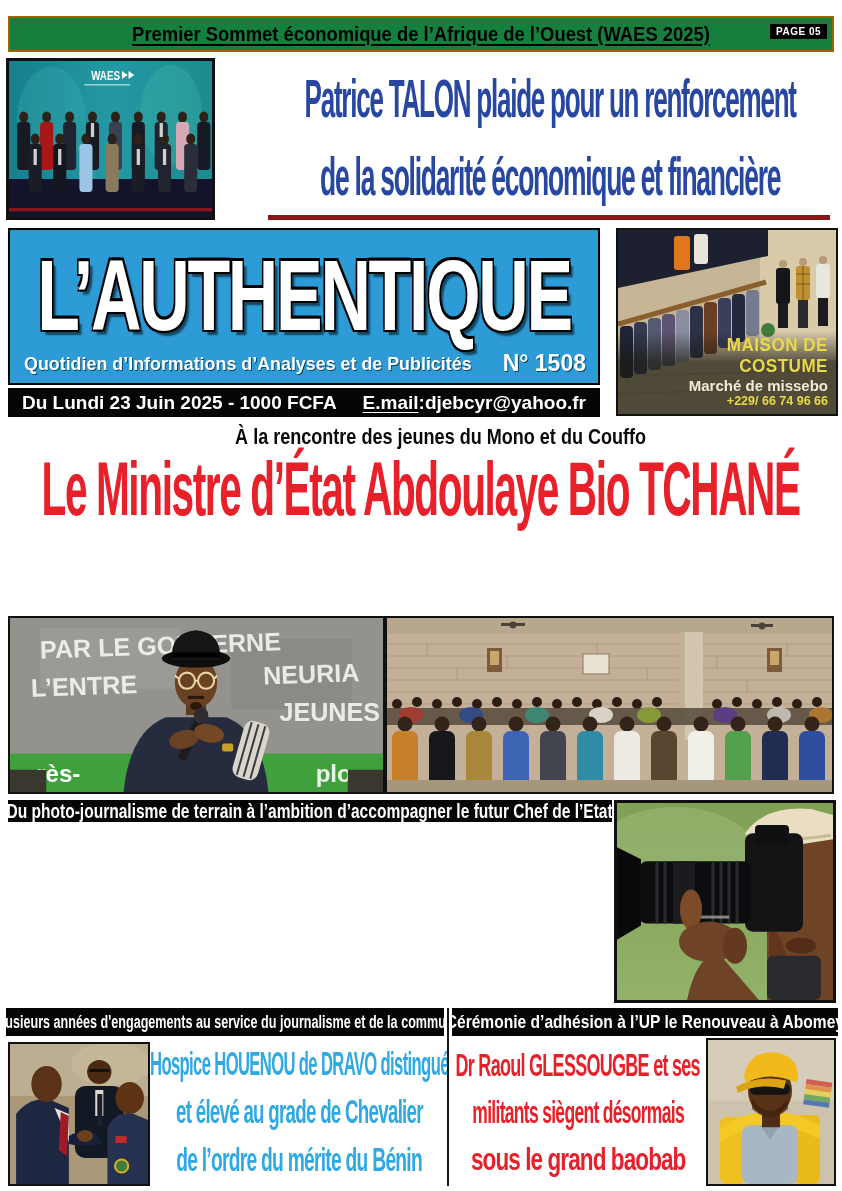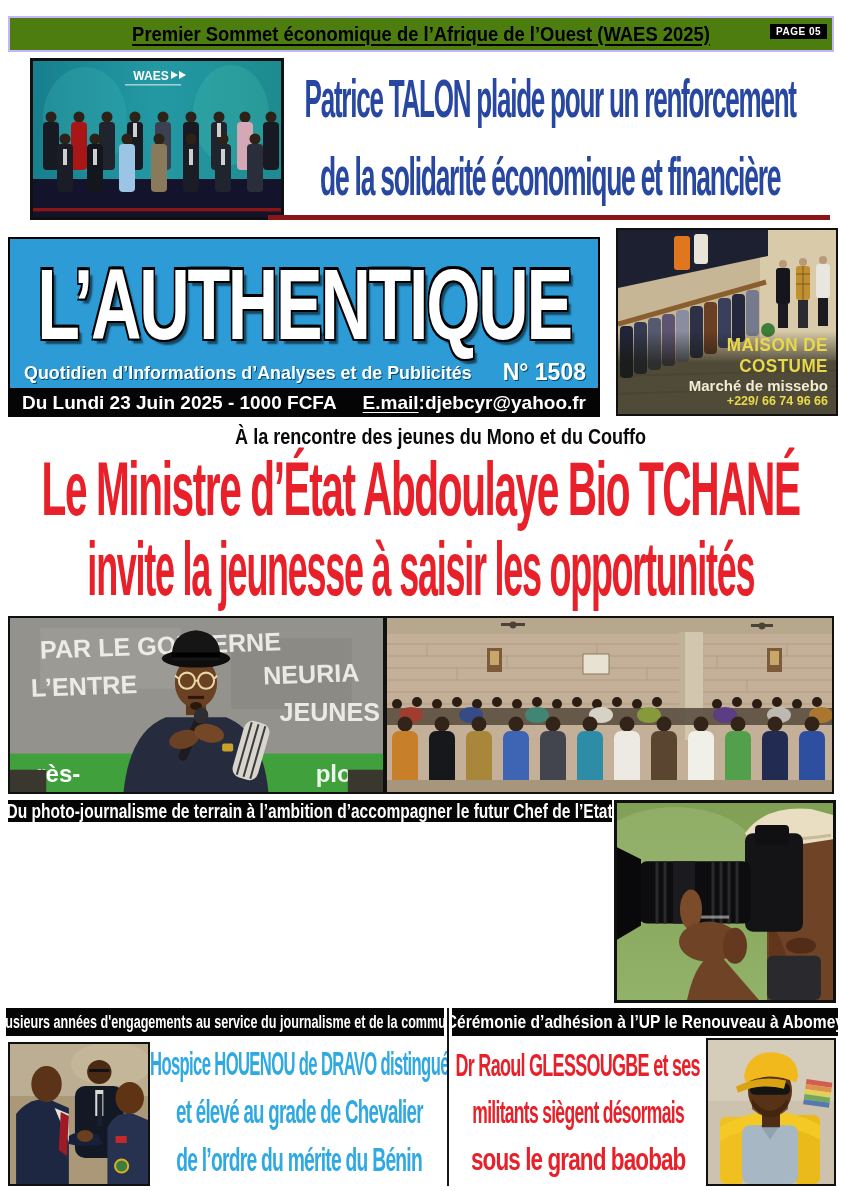--- a/index.html
+++ b/index.html
@@ -6,23 +6,23 @@
   .page{position:relative;width:842px;height:1191px;background:#ffffff;margin:0 auto;
         font-family:"Liberation Sans",sans-serif;overflow:hidden;}
   .abs{position:absolute;box-sizing:border-box;}
   .bar{background:#050505;color:#fff;display:flex;align-items:center;justify-content:center;overflow:hidden;}
   .cond{display:inline-block;white-space:nowrap;font-weight:bold;transform:scaleX(var(--sx,.85));transform-origin:center;flex:0 0 auto;}
   .hline{display:flex;justify-content:center;align-items:center;overflow:visible;}
   .tall{display:inline-block;white-space:nowrap;font-weight:bold;letter-spacing:-2px;
         transform:scale(var(--sx,.8),var(--sy,1.22));transform-origin:center;flex:0 0 auto;}
   .photo{border:3px solid #101010;overflow:hidden;background:#888;}
   .photo svg{display:block;width:100%;height:100%;}
-  .banner-box{border:2px solid #c4b5fd;background:#4d7c0f;display:flex;align-items:center;justify-content:center;}
+  .banner-box{border:2px solid #a16207;background:#15803d;display:flex;align-items:center;justify-content:center;}
   .badge{background:#000;color:#fff;font-weight:bold;font-size:10px;padding:2px 6px;letter-spacing:.5px;}
-  .masthead{background:#2D9BD6;border:2px solid #000;margin-top:9px;}
+  .masthead{background:#2D9BD6;border:2px solid #000;}
   .mast-title{display:flex;justify-content:center;align-items:center;height:118px;}
   .mast-title span{display:inline-block;white-space:nowrap;font-weight:bold;font-size:92px;letter-spacing:-3px;
         color:#fff;transform:scale(.76,1.08);transform-origin:center;flex:0 0 auto;
         text-shadow:-2px -2px 0 #000,2px -2px 0 #000,-2px 2px 0 #000,2px 2px 0 #000,5px 5px 2px rgba(0,0,0,.55);}
   .mast-sub{position:absolute;left:14px;bottom:8px;color:#fff;font-weight:bold;font-size:19px;
         text-shadow:1px 1px 0 #00496e;transform:scaleX(.94);transform-origin:left;}
   .mast-issue{position:absolute;right:12px;bottom:6px;color:#fff;font-weight:bold;font-size:23px;text-shadow:1px 1px 0 #00496e;}
   .datebar{background:#050505;color:#fff;display:flex;align-items:center;justify-content:space-between;padding:0 14px;}
   .datebar span{font-weight:bold;font-size:19px;white-space:nowrap;}
   .u{text-decoration:underline;text-underline-offset:3px;}
@@ -40,21 +40,21 @@
 </head>
 <body>
 
 <div class="page">
 
   <div class="abs banner-box" style="left:8px;top:16px;width:826px;height:36px;">
     <span class="cond u" style="--sx:.92;font-size:20px;">Premier Sommet économique de l’Afrique de l’Ouest (WAES 2025)</span>
     <span class="badge abs" style="right:5px;top:6px;">PAGE 05</span>
   </div>
 
-  <div class="abs photo" style="left:30px;top:58px;width:254px;height:162px;">
+  <div class="abs photo" style="left:6px;top:58px;width:209px;height:162px;">
     <svg viewBox="0 0 248 156" preserveAspectRatio="none">
       <defs>
         <linearGradient id="teal" x1="0" y1="0" x2="1" y2="0">
           <stop offset="0" stop-color="#177f8d"></stop>
             <stop offset=".5" stop-color="#2399a4"></stop>
             <stop offset="1" stop-color="#1d8b8f"></stop>
         </linearGradient>
         <g id="wp">
             <circle r="5.5" cy="-20" fill="#2e2118"></circle>
             <rect x="-8" y="-15" width="16" height="48" rx="4"></rect>
@@ -171,23 +171,20 @@
     <span>Du Lundi 23 Juin 2025 - 1000 FCFA</span>
     <span><span class="u">E.mail</span><span>:djebcyr@yahoo.fr</span></span>
   </div>
 
   <div class="hline abs" style="left:0;top:423px;width:842px;height:27px;margin-left:20px;">
     <span class="cond" style="--sx:.82;font-size:22px;color:#0a0a0a;">À la rencontre des jeunes du Mono et du Couffo</span>
   </div>
   <div class="abs" style="left:0;top:448px;width:842px;">
     <div class="hline" style="height:80px;">
       <span class="tall red" style="--sx:.70;--sy:1.3;font-size:58px;">Le Ministre d’État Abdoulaye Bio TCHANÉ</span>
-    </div>
-    <div class="hline" style="height:80px;">
-      <span class="tall red" style="--sx:.62;--sy:1.3;font-size:58px;">invite la jeunesse à saisir les opportunités</span>
     </div>
   </div>
 
   <div class="abs photo" style="left:8px;top:616px;width:377px;height:178px;border-width:2px;">
     <svg viewBox="0 0 371 172" preserveAspectRatio="none">
       <rect width="371" height="172" fill="#93928d"></rect>
       <rect x="30" y="10" width="140" height="60" fill="#a3a29c" opacity=".5"></rect>
       <rect x="220" y="20" width="120" height="70" fill="#878680" opacity=".6"></rect>
       <g fill="#f2f2ef" opacity=".92" font-weight="bold" font-size="25">
         <text x="150" y="36" text-anchor="middle" transform="rotate(-2 150 36)">PAR LE GOUVERNE</text>

